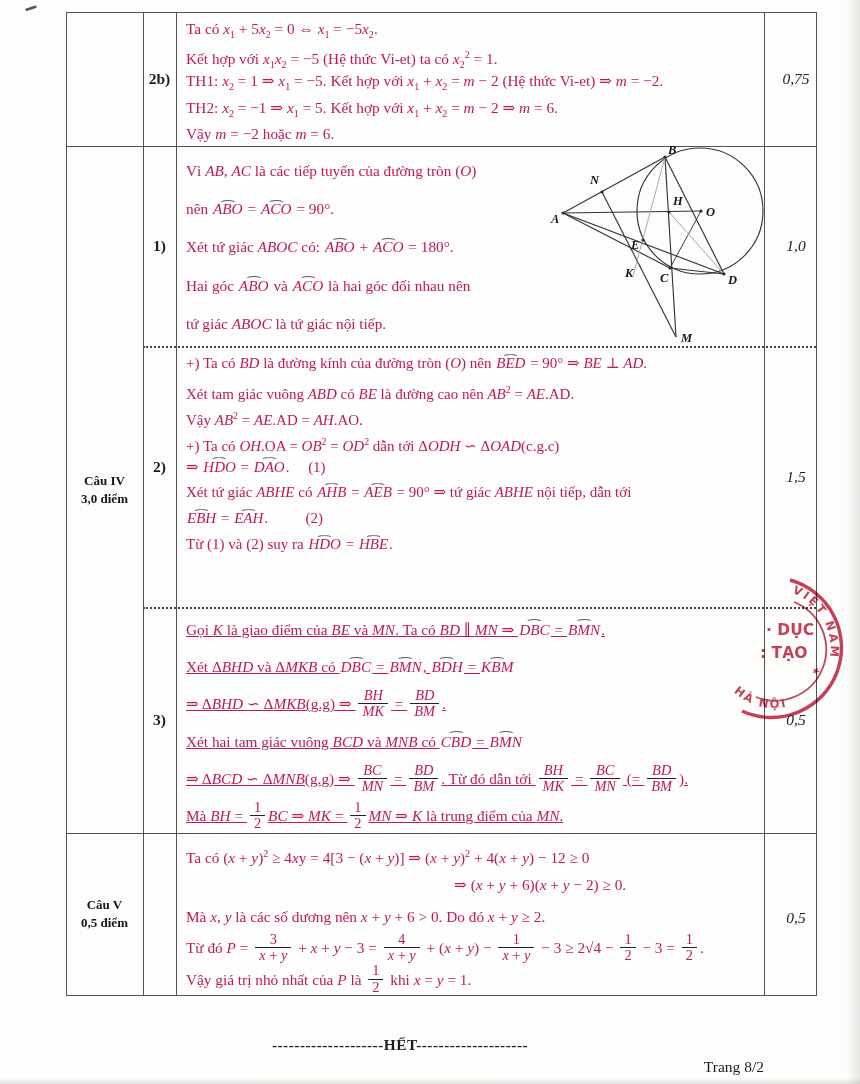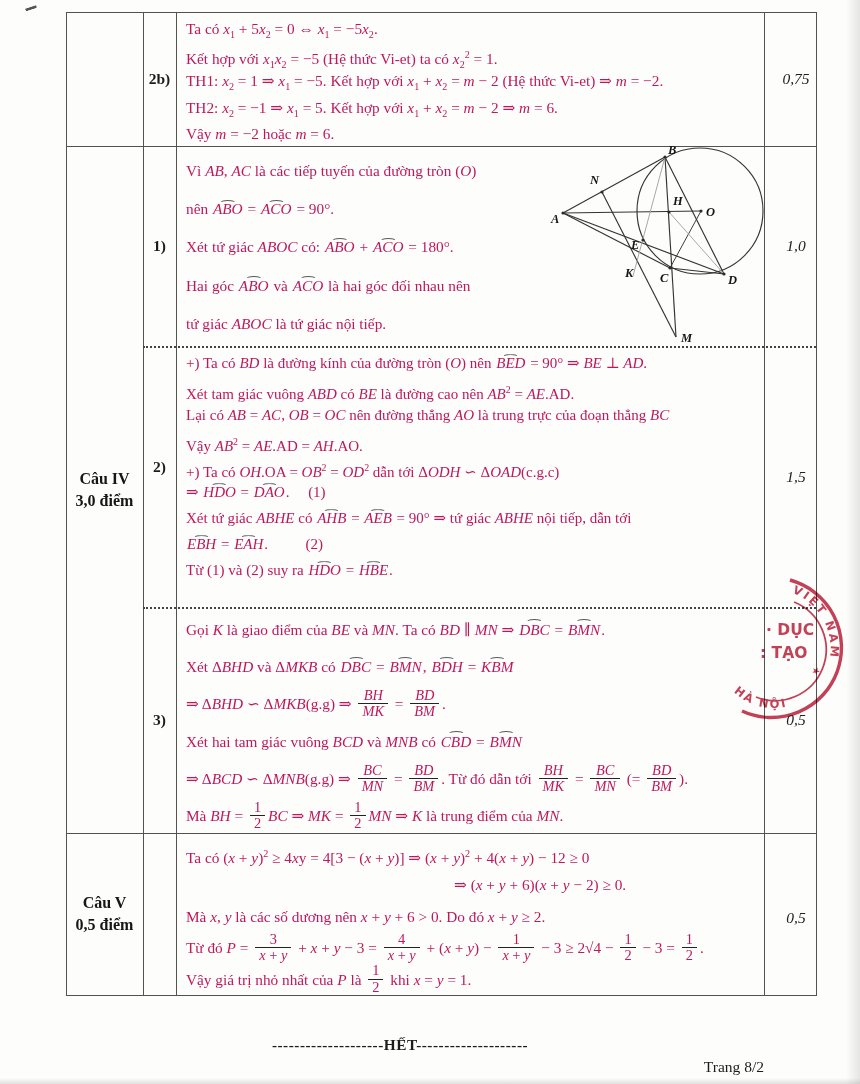--- a/index.html
+++ b/index.html
@@ -16,30 +16,30 @@
   .scuff{position:absolute; left:24px; top:0; width:12px; height:7px;
     border-bottom:3px solid #555; transform:rotate(-18deg); border-radius:2px;}
 
   
   .vl{position:absolute; width:1.4px; background:#525252;}
   .hl{position:absolute; height:1.4px; background:#525252;}
   .dl{position:absolute; height:0; border-top:2.2px dotted #434343;}
 
   
   .cell{position:absolute; display:flex; align-items:center; justify-content:center; text-align:center;}
-  .qlabel{font-weight:bold; font-size:16px; line-height:1.35; color:#161616;}
+  .qlabel{font-weight:bold; font-size:13px; line-height:1.35; color:#161616;}
   .plabel{font-weight:bold; font-size:15.5px;}
   .score{font-style:italic; font-size:15.5px; color:#222;padding-left:6px;}
 
   .block{position:absolute; left:186px;}
   .mline{white-space:nowrap; font-size:15.3px; color:#be185d;}
   .b2b .mline{height:26.2px; line-height:26.2px;}
   .b1  .mline{height:38.2px; line-height:38.2px;}
   .b2  .mline{height:25.9px; line-height:25.9px; font-size:15px;}
-  .b3  .mline{height:37.2px; line-height:37.2px;}
+  .b3  .mline{height:37.2px; line-height:37.2px;text-decoration:underline;}
   .b5  .mline{height:31.4px; line-height:31.4px;}
 
   i{font-style:italic;}
   sub,sup{font-size:0.66em;}
   .hat{position:relative; display:inline-block; padding:0 1px;}
   .hat::before{
     content:"\2322"; position:absolute; left:0; right:0; top:-0.74em;
     text-align:center; font-size:0.85em; font-style:normal;
     transform:scaleX(1.9) scaleY(0.62); transform-origin:center;
     font-family:"DejaVu Sans",sans-serif; color:#1b1b1b;
@@ -108,21 +108,20 @@
   <div class="block b1" style="top:152px;">
       <div class="mline">Vì <i>AB</i>, <i>AC</i> là các tiếp tuyến của đường tròn (<i>O</i>)</div>
       <div class="mline">nên <span class="hat"><i><i>ABO</i></i></span> = <span class="hat"><i><i>ACO</i></i></span> = 90°.</div>
       <div class="mline">Xét tứ giác <i>ABOC</i> có: <span class="hat"><i><i>ABO</i></i></span> + <span class="hat"><i><i>ACO</i></i></span> = 180°.</div>
       <div class="mline">Hai góc <span class="hat"><i><i>ABO</i></i></span> và <span class="hat"><i><i>ACO</i></i></span> là hai góc đối nhau nên</div>
       <div class="mline">tứ giác <i>ABOC</i> là tứ giác nội tiếp.</div>
     </div>
   <div class="block b2" style="top:351px;">
       <div class="mline">+) Ta có <i>BD</i> là đường kính của đường tròn (<i>O</i>) nên <span class="hat"><i><i>BED</i></i></span> = 90° ⇒ <i>BE</i> ⊥ <i>AD</i>.</div>
       <div class="mline">Xét tam giác vuông <i>ABD</i> có <i>BE</i> là đường cao nên <i>AB</i><sup>2</sup> = <i>AE</i>.AD.</div>
-      <div class="mline">Lại có <i>AB</i> = <i>AC</i>, <i>OB</i> = <i>OC</i> nên đường thẳng <i>AO</i> là trung trực của đoạn thẳng <i>BC</i></div>
       <div class="mline">Vậy <i>AB</i><sup>2</sup> = <i>AE</i>.AD = <i>AH</i>.AO.</div>
       <div class="mline">+) Ta có <i>OH</i>.OA = <i>OB</i><sup>2</sup> = <i>OD</i><sup>2</sup> dẫn tới Δ<i>ODH</i> ∽ Δ<i>OAD</i>(c.g.c)</div>
       <div class="mline">⇒ <span class="hat"><i><i>HDO</i></i></span> = <span class="hat"><i><i>DAO</i></i></span>.&nbsp;&nbsp;&nbsp;&nbsp;&nbsp;(1)</div>
       <div class="mline">Xét tứ giác <i>ABHE</i> có <span class="hat"><i><i>AHB</i></i></span> = <span class="hat"><i><i>AEB</i></i></span> = 90° ⇒ tứ giác <i>ABHE</i> nội tiếp, dẫn tới</div>
       <div class="mline"><span class="hat"><i><i>EBH</i></i></span> = <span class="hat"><i><i>EAH</i></i></span>.&nbsp;&nbsp;&nbsp;&nbsp;&nbsp;&nbsp;&nbsp;&nbsp;&nbsp;&nbsp;(2)</div>
       <div class="mline">Từ (1) và (2) suy ra <span class="hat"><i><i>HDO</i></i></span> = <span class="hat"><i><i>HBE</i></i></span>.</div>
     </div>
   <div class="block b3" style="top:611px;">
       <div class="mline">Gọi <i>K</i> là giao điểm của <i>BE</i> và <i>MN</i>. Ta có <i>BD</i> ∥ <i>MN</i> ⇒ <span class="hat"><i><i>DBC</i></i></span> = <span class="hat"><i><i>BMN</i></i></span>.</div>
       <div class="mline">Xét Δ<i>BHD</i> và Δ<i>MKB</i> có <span class="hat"><i><i>DBC</i></i></span> = <span class="hat"><i><i>BMN</i></i></span>, <span class="hat"><i><i>BDH</i></i></span> = <span class="hat"><i><i>KBM</i></i></span></div>

